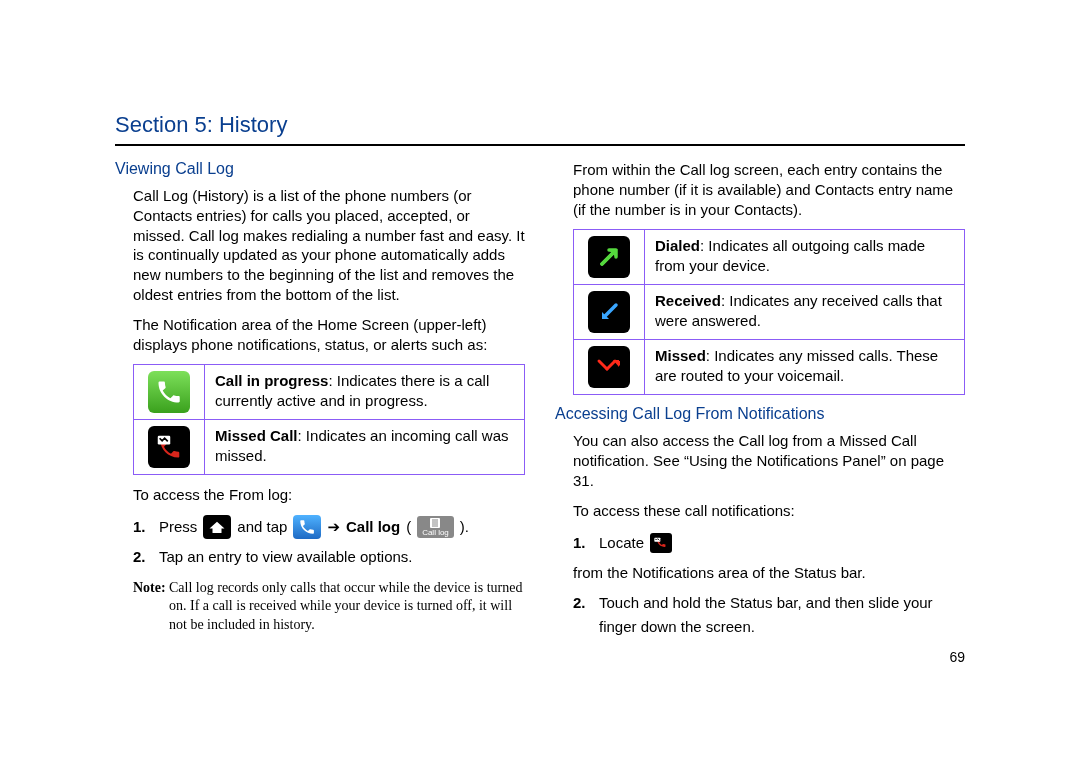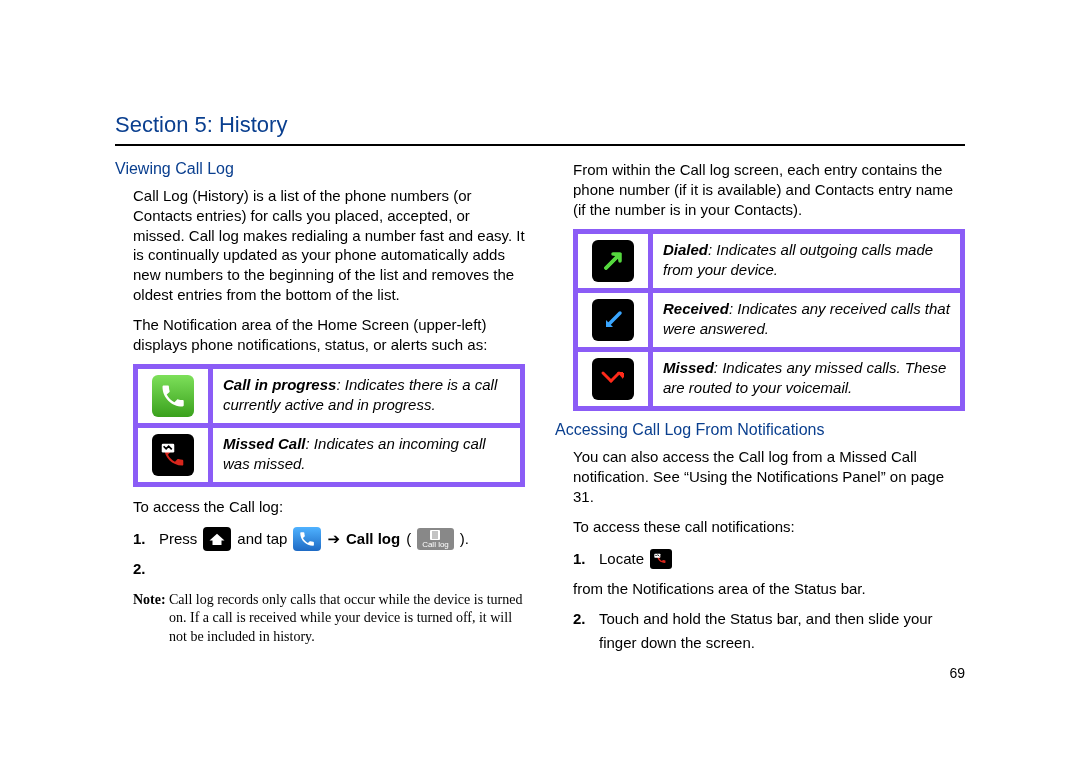--- a/index.html
+++ b/index.html
@@ -49,26 +49,25 @@
   .indent {
     margin-left: 18px;
   }
   table.icon-table {
     border-collapse: collapse;
     width: 100%;
     margin: 4px 0 10px 18px;
     box-sizing: border-box;
   }
   table.icon-table td {
-    border: 5px solid #8b5cf6;
+    border: 1px solid #8b5cf6;
     padding: 6px 10px;
     vertical-align: top;
     font-size: 15px;
     line-height: 1.3;
-    font-style: italic;
   }
   table.icon-table td.iconcell {
     width: 58px;
     text-align: center;
     vertical-align: middle;
     padding: 6px;
   }
   .ico {
     display: inline-flex;
     width: 42px;
@@ -150,21 +149,21 @@
               </svg>
             </span>
           </td>
           <td>
             <b>Missed Call</b><span>: Indicates an incoming call was missed.</span>
           </td>
         </tr>
       </tbody>
         </table>
 
-      <p class="indent">To access the Call log:</p>
+      <p class="indent">To access the From log:</p>
 
       <div class="ol">
         <div class="row">
           <span class="num">1.</span>
           <span>Press</span>
           <span class="ico small" style="background:#000;">
             <svg width="18" height="16" viewBox="0 0 24 20">
                 <path fill="#fff" d="M12 3l10 9h-4v6H6v-6H2z"></path>
               </svg>
           </span>
@@ -181,20 +180,21 @@
             <svg width="14" height="11" viewBox="0 0 14 11">
                 <rect x="2" y="0" width="10" height="10" fill="#fff" rx="1"></rect>
                 <path stroke="#888" stroke-width="1" d="M4 2h6M4 4h6M4 6h6M4 8h6"></path>
               </svg>
             <span style="font-size:8px;color:#fff;line-height:1;">Call log</span>
           </span>
           <span>).</span>
         </div>
         <div class="row">
           <span class="num">2.</span>
+          <span>Tap an entry to view available options.</span>
         </div>
       </div>
 
       <div class="note">
         <span class="lbl">Note:</span>
         <span>Call log records only calls that occur while the device is turned on. If a call is received while your device is turned off, it will not be included in history.</span>
       </div>
     </div>
 
     <div class="col">

